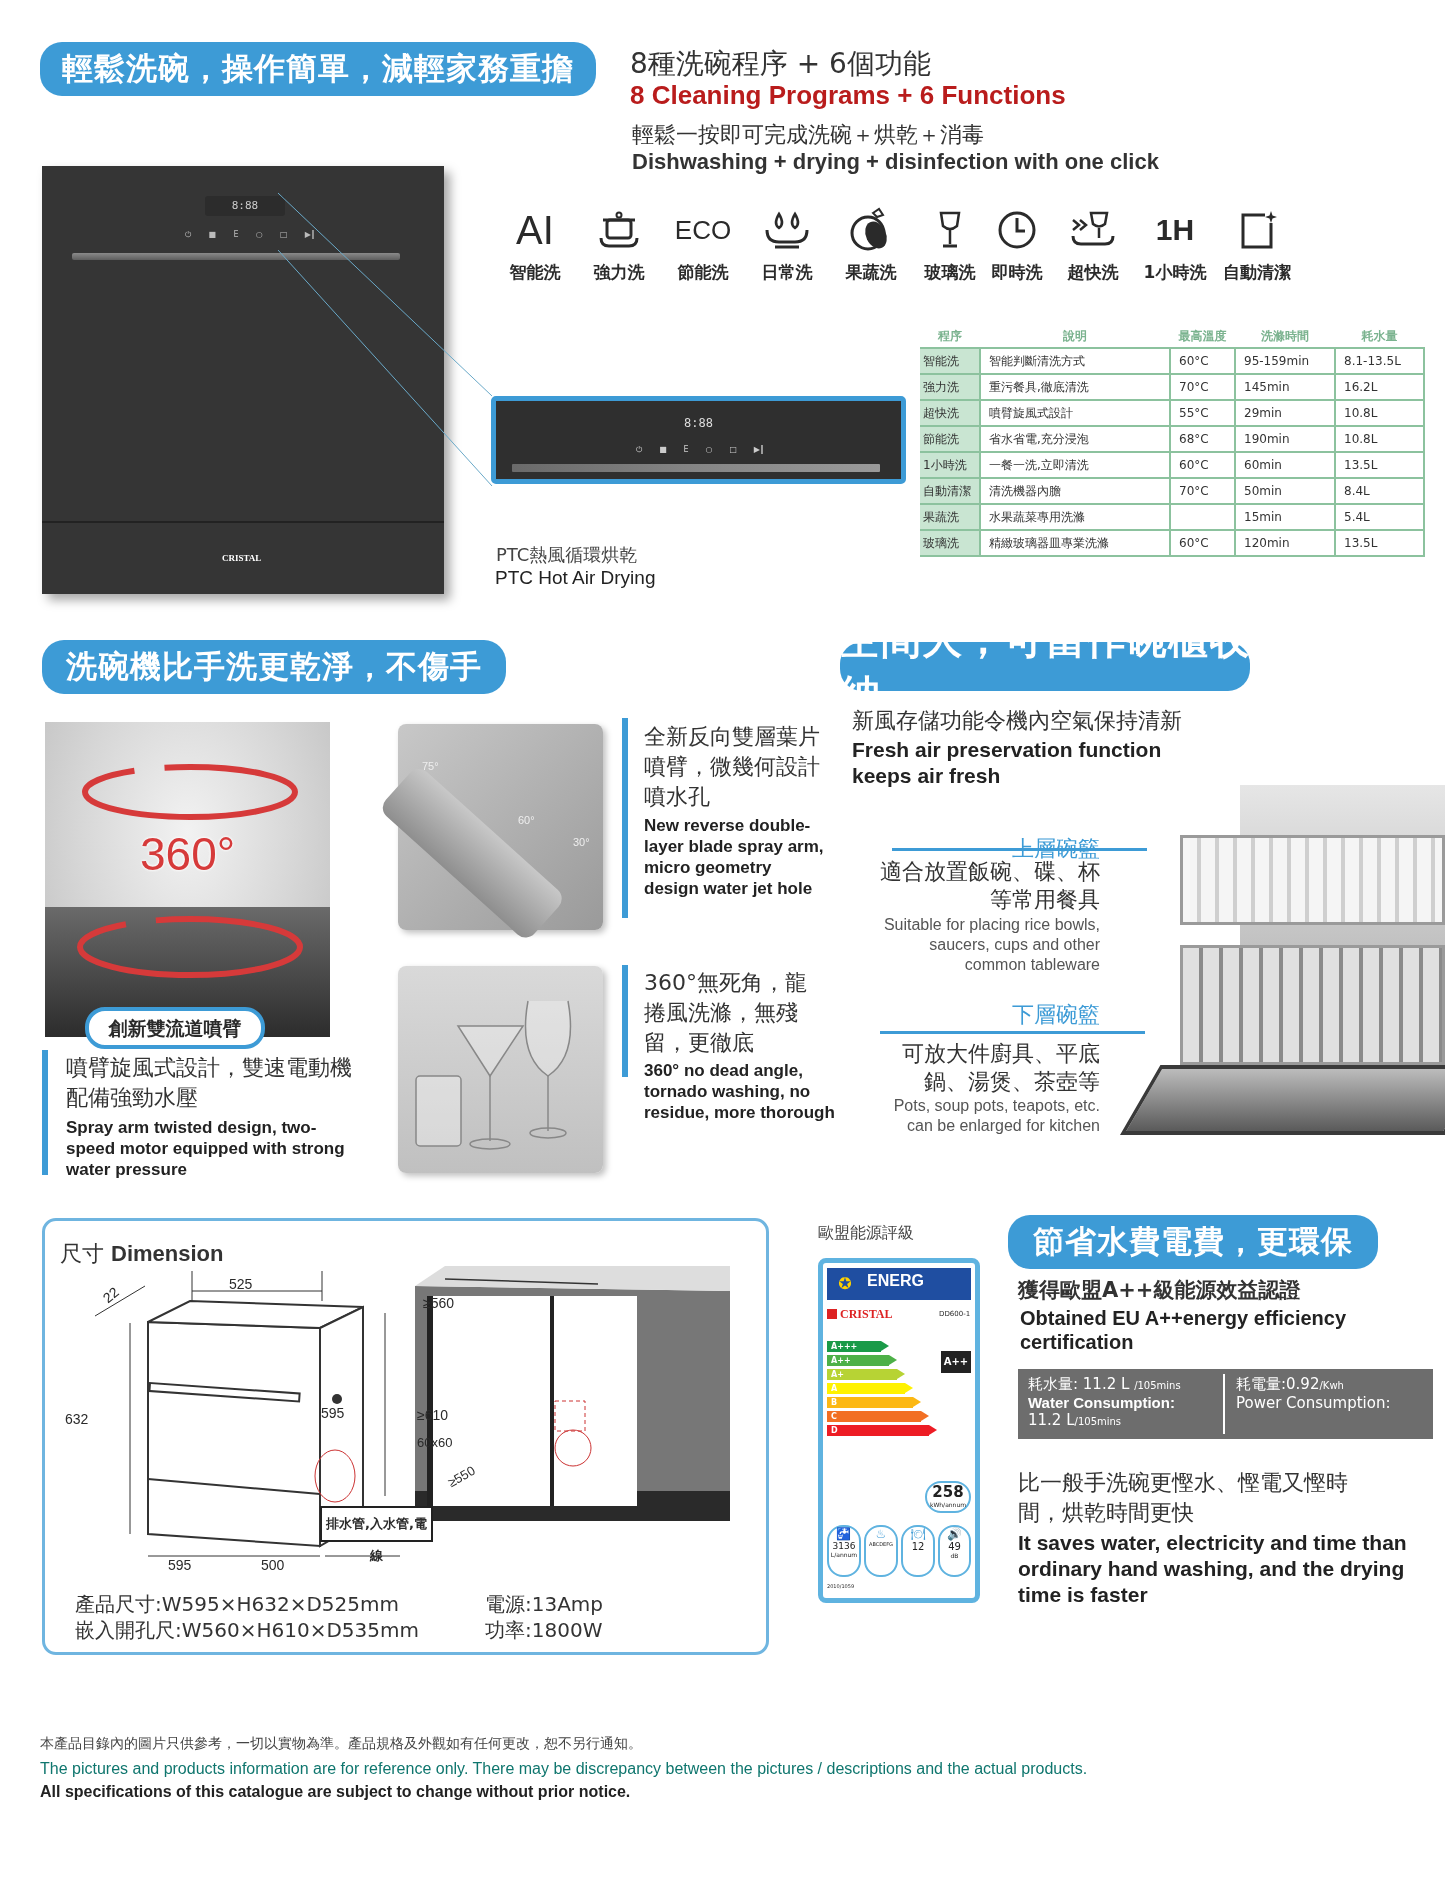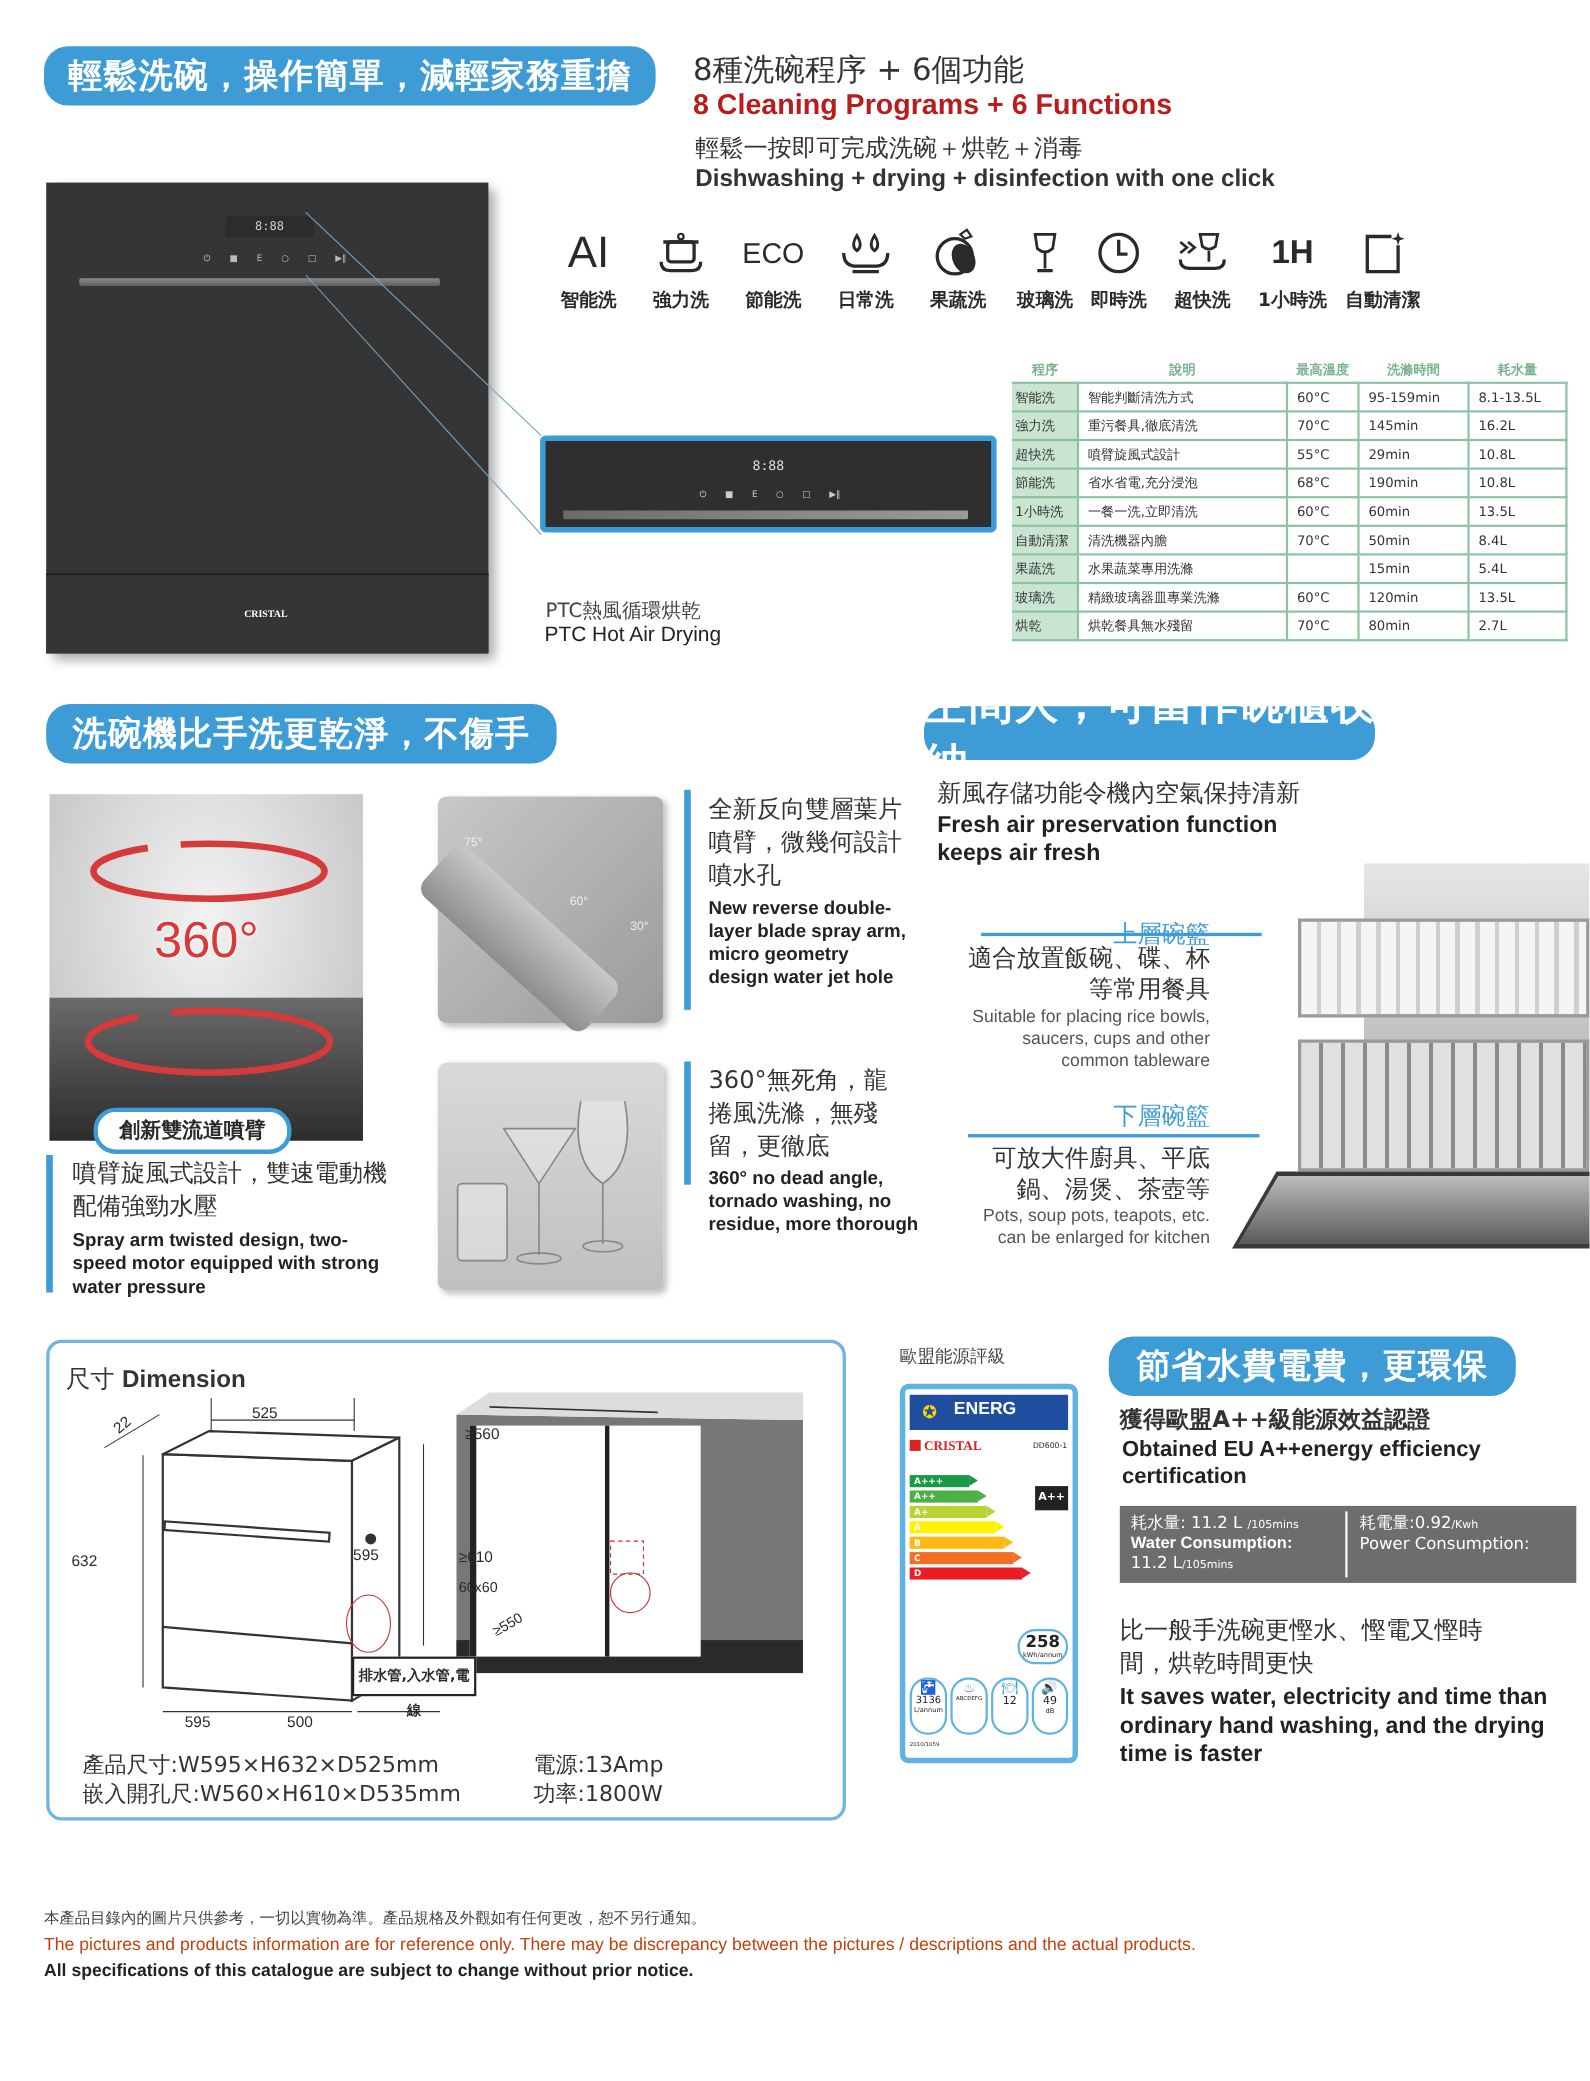--- a/index.html
+++ b/index.html
@@ -248,27 +248,20 @@
         <td class="temp"></td>
         <td class="time">15min</td>
         <td class="water">5.4L</td>
       </tr>
     <tr>
         <td class="name">玻璃洗</td>
         <td class="desc">精緻玻璃器皿專業洗滌</td>
         <td class="temp">60°C</td>
         <td class="time">120min</td>
         <td class="water">13.5L</td>
-      </tr>
-    <tr>
-        <td class="name">烘乾</td>
-        <td class="desc">烘乾餐具無水殘留</td>
-        <td class="temp">70°C</td>
-        <td class="time">80min</td>
-        <td class="water">2.7L</td>
       </tr>
   </tbody>
 </table>
 
 <div class="pill cn" style="left:42px;top:640px;width:464px;height:54px;font-size:31px;">洗碗機比手洗更乾淨，不傷手</div>
 
 <div class="abs" style="left:45px;top:722px;width:285px;height:315px;background:radial-gradient(ellipse at 50% 35%, #f2f2f2 0%, #d6d6d6 55%, #bdbdbd 100%);">
   <div class="abs" style="left:0;top:185px;width:285px;height:130px;background:linear-gradient(#6a6a6a,#2c2c2c);"></div>
   <svg class="abs" style="left:15px;top:30px;" width="260" height="240">
     <ellipse cx="130" cy="40" rx="105" ry="25" fill="none" stroke="#d63a3a" stroke-width="6" stroke-dasharray="280 30"></ellipse>
@@ -441,14 +434,14 @@
     <div style="font-size:15px;"><span class="cn">耗電量:0.92</span><span style="font-size:10px;">/Kwh</span></div>
     <div style="font-size:15px;">Power Consumption:</div>
     <div style="font-size:15px;margin-top:32px;"><span>0.92</span><span style="font-size:10px;">/kwh</span></div>
   </div>
 </div>
 
 <div class="abs cn" style="left:1018px;top:1468px;width:370px;font-size:22px;line-height:30px;color:#333;">比一般手洗碗更慳水、慳電又慳時間，烘乾時間更快</div>
 <div class="abs en-bold" style="left:1018px;top:1530px;width:400px;font-size:21px;line-height:26px;color:#222;">It saves water, electricity and time than ordinary hand washing, and the drying time is faster</div>
 
 <div class="abs cn" style="left:40px;top:1735px;font-size:14px;color:#444;">本產品目錄內的圖片只供參考，一切以實物為準。產品規格及外觀如有任何更改，恕不另行通知。</div>
-<div class="abs en" style="left:40px;top:1760px;font-size:16px;color:#c2410c;">The pictures and products information are for reference only. There may be discrepancy between the pictures / descriptions and the actual products.</div>
+<div class="abs en" style="left:40px;top:1760px;font-size:16px;color:#0f766e;">The pictures and products information are for reference only. There may be discrepancy between the pictures / descriptions and the actual products.</div>
 <div class="abs en-bold" style="left:40px;top:1783px;font-size:16px;color:#222;">All specifications of this catalogue are subject to change without prior notice.</div>
 
 </body></html>

